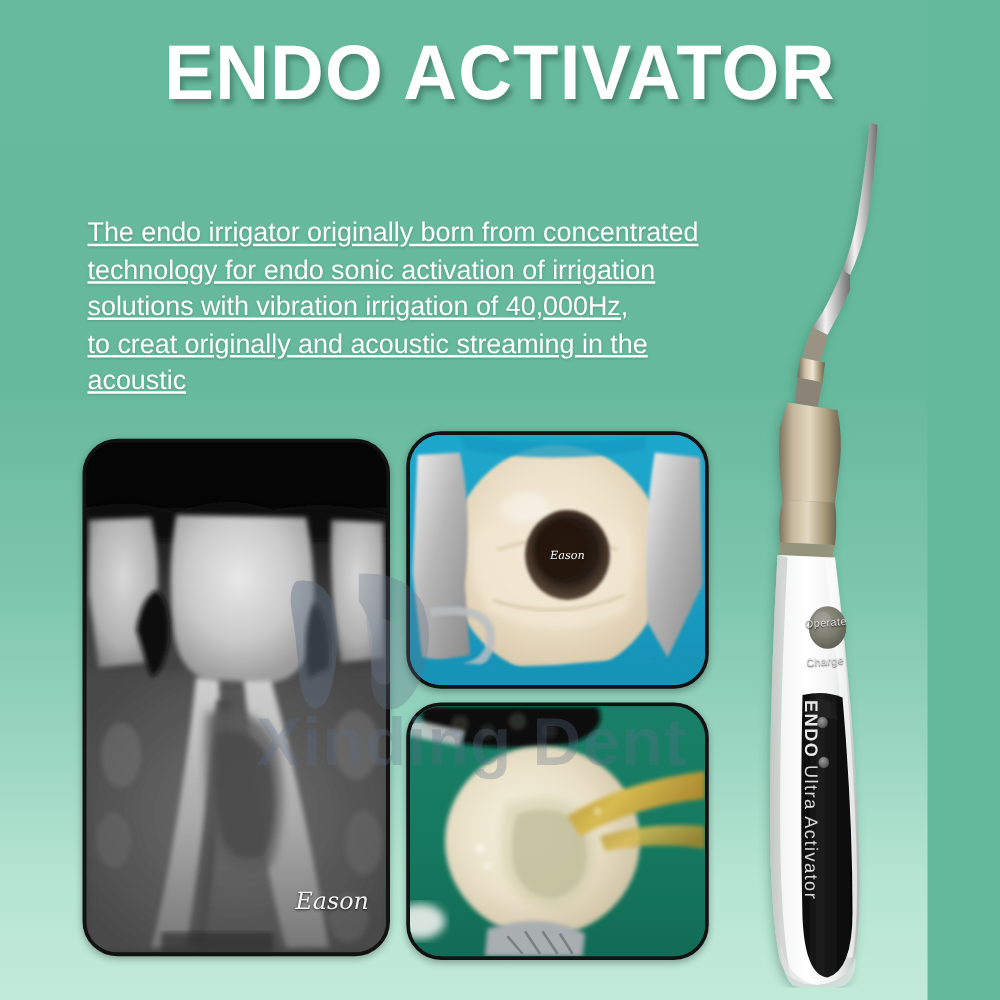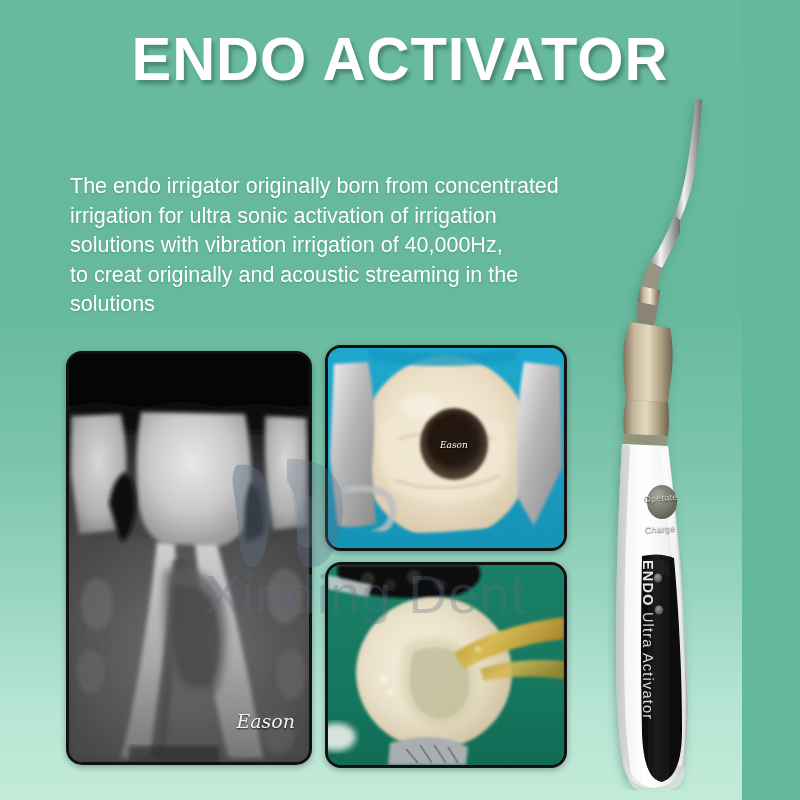--- a/index.html
+++ b/index.html
@@ -52,20 +52,21 @@
     top: 172px;
     width: 560px;
     font-size: 21.5px;
     line-height: 29.5px;
     color: #ffffff;
     text-shadow: 0 1px 2px rgba(40, 80, 66, 0.28);
   }
   #description .line {
     display: block;
     white-space: nowrap;
+    text-decoration: underline;
   }
 
   
   #watermark {
     position: absolute;
     left: 205px;
     top: 455px;
     width: 400px;
     height: 185px;
     pointer-events: none;
@@ -78,32 +79,32 @@
     top: 0;
     width: 170px;
     height: 120px;
   }
   #watermark .wm-text {
     position: absolute;
     left: 0;
     top: 108px;
     width: 400px;
     font-size: 54px;
-    font-weight: normal;
+    font-weight: bold;
     color: #5d6f86;
     opacity: 0.62;
     white-space: nowrap;
     letter-spacing: 1px;
   }
 
   
   .photo {
     position: absolute;
     overflow: hidden;
-    border-radius: 16px;
+    border-radius: 28px;
     border: 3px solid #121212;
     box-shadow: 0 2px 6px rgba(0,0,0,0.30);
     z-index: 20;
   }
 
   
   #photo-xray {
     left: 66px;
     top: 351px;
     width: 240px;
@@ -193,24 +194,24 @@
 </style>
 </head>
 <body>
 
 <div id="poster">
 
   <div id="title">ENDO ACTIVATOR</div>
 
   <div id="description">
     <span class="line">The endo irrigator originally born from concentrated</span>
-    <span class="line">irrigation for ultra sonic activation of irrigation</span>
+    <span class="line">technology for endo sonic activation of irrigation</span>
     <span class="line">solutions with vibration irrigation of 40,000Hz,</span>
     <span class="line">to creat originally and acoustic streaming in the</span>
-    <span class="line">solutions</span>
+    <span class="line">acoustic</span>
   </div>
 
   <div class="photo" id="photo-xray">
     <svg class="xray-stage" viewBox="0 0 240 408" preserveAspectRatio="none">
       <defs>
         <linearGradient id="xrBg" x1="0" y1="0" x2="0" y2="1">
           <stop offset="0%" stop-color="#050505"></stop>
           <stop offset="12%" stop-color="#0d0d0d"></stop>
           <stop offset="30%" stop-color="#3a3a3a"></stop>
           <stop offset="60%" stop-color="#4f4f4f"></stop>

